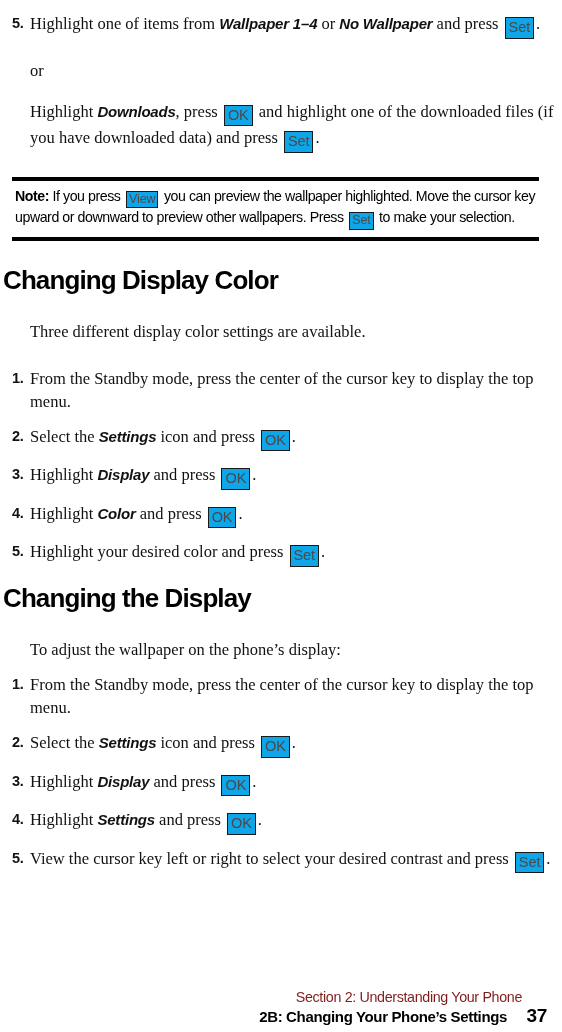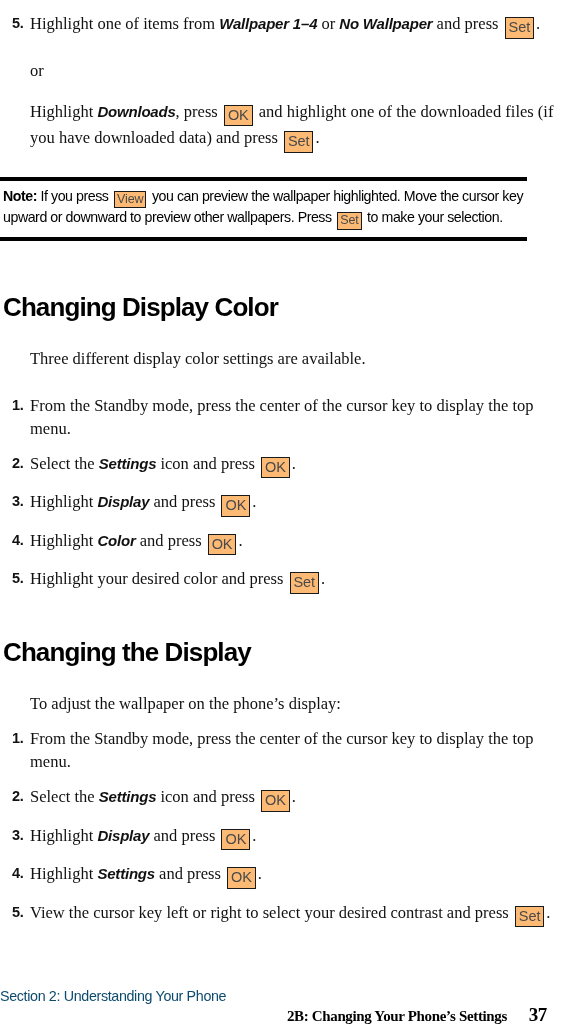--- a/index.html
+++ b/index.html
@@ -45,21 +45,21 @@
     border: 1.3px solid #1a1a1a;
     font-family: "Liberation Sans", "DejaVu Sans", sans-serif;
     font-weight: normal;
     color: #4a4a4a;
     line-height: 1;
     padding: 2px 3px 3px 3px;
     margin: 0 2px;
     vertical-align: -3px;
     font-size: 14.5px;
     letter-spacing: -0.1px;
-    background: #fdba74;
+    background: #0ea5e9;
   }
   .keycap.small {
     font-size: 12.5px;
     padding: 1px 2px 2px 2px;
     vertical-align: -2px;
     border-width: 1.2px;
   }
 
   
   .step {
@@ -80,21 +80,21 @@
   
   .indented {
     padding-left: 30px;
   }
 
   
   .note {
     border-top: 4px solid #000000;
     border-bottom: 4px solid #000000;
     width: 527px;
-    margin-left: 0px;
+    margin-left: 12px;
     padding: 6px 0 7px 0;
     box-sizing: border-box;
   }
   .note-text {
     font-family: "Liberation Sans", "DejaVu Sans", sans-serif;
     font-size: 14.2px;
     line-height: 19.5px;
     letter-spacing: -0.45px;
     color: #000000;
     padding-left: 3px;
@@ -104,46 +104,45 @@
   }
 
   
   .heading {
     font-family: "Liberation Sans", "DejaVu Sans", sans-serif;
     font-weight: bold;
     font-size: 26px;
     letter-spacing: -0.9px;
     line-height: 1.05;
     padding-left: 3px;
-    margin-top: 27px;
   }
 
   
   .footer {
     position: absolute;
     left: 0;
     right: 0;
     bottom: 6px;
     width: 562px;
     font-family: "Liberation Sans", "DejaVu Sans", sans-serif;
     letter-spacing: -0.35px;
   }
   .footer-line1 {
+    text-align: right;
     padding-right: 40px;
     font-size: 14.3px;
     line-height: 18px;
-    color: #0c4a6e;
+    color: #7f1d1d;
   }
   .footer-line2 {
     display: flex;
     justify-content: flex-end;
     align-items: baseline;
     font-size: 15px;
     line-height: 19px;
-    font-family: Liberation Serif, serif;
   }
   .footer-title {
     font-weight: bold;
     letter-spacing: -0.35px;
   }
   .footer-page {
     font-weight: bold;
     font-size: 19px;
     width: 40px;
     text-align: right;

